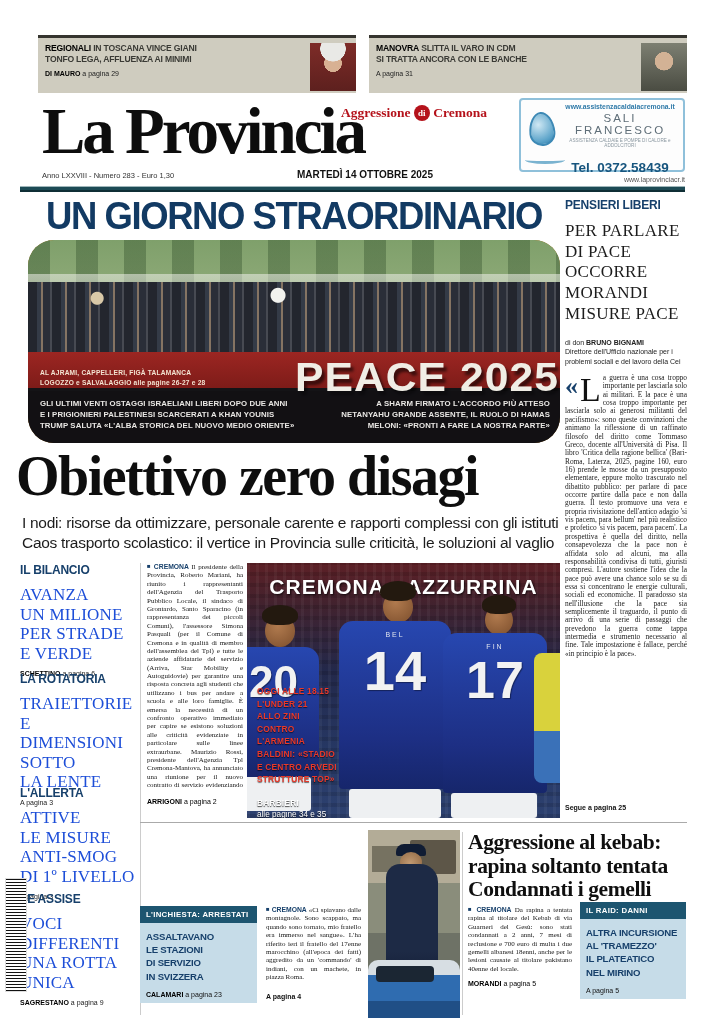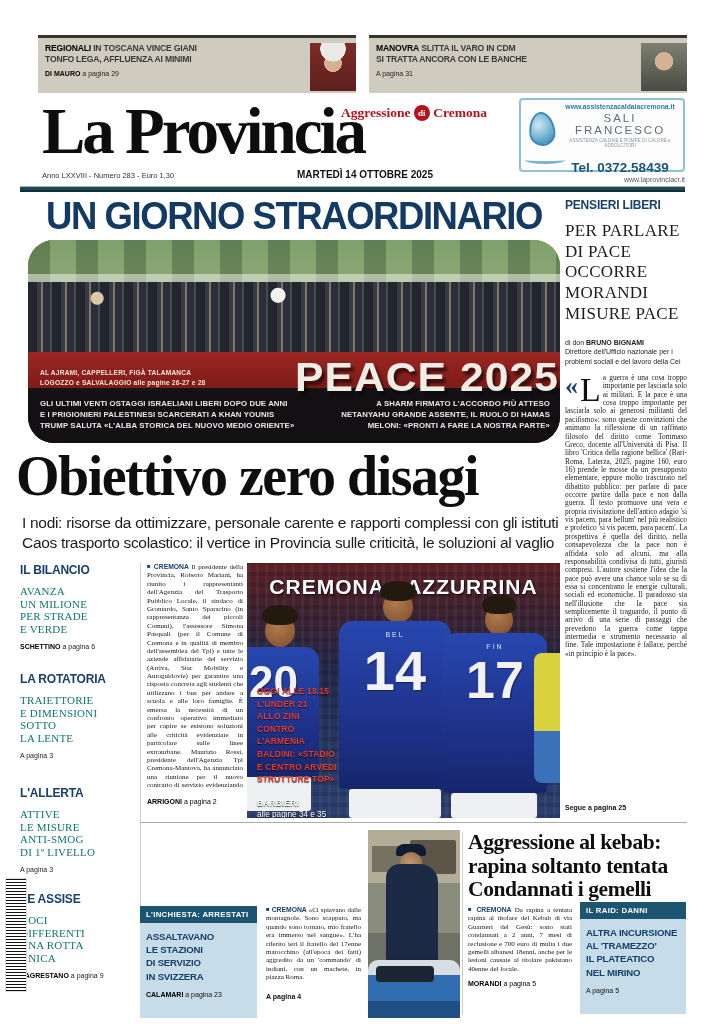--- a/index.html
+++ b/index.html
@@ -62,21 +62,21 @@
   .bigquote { float:left; font-family:"Liberation Serif", serif; font-size:26px; font-weight:bold; color:#17406b; line-height:.8; margin:2px 2px 0 0; }
   .dropcap { float:left; font-family:"Liberation Serif", serif; font-size:34px; line-height:.85; margin:2px 2px 0 0; color:#111; }
   .pens-more { margin-top:6px; font-size:7px; font-weight:bold; color:#111; }
 
   
   .main-head { position:absolute; top:444px; left:16px; font-family:"Liberation Serif", serif; font-size:56px; font-weight:800; letter-spacing:-1.5px; color:#0e0e0e; }
   .deck { position:absolute; top:513px; left:22px; font-size:15.5px; color:#1c1c1c; line-height:1.32; letter-spacing:-0.3px; }
 
   
   .rail-sec { position:absolute; left:20px; width:118px; }
-  .rail-title { font-family:"Liberation Serif", serif; font-size:11px; line-height:1.15; color:#0f766e; margin-top:8px; letter-spacing:.2px; }
+  .rail-title { font-family:"Liberation Serif", serif; font-size:17px; line-height:1.15; color:#1d4ed8; margin-top:8px; letter-spacing:.2px; }
   .rail-ref { font-size:7px; color:#222; margin-top:7px; }
   .rail-ref b { color:#000; }
   .barcode { position:absolute; left:5px; top:878px; width:22px; height:114px; background:repeating-linear-gradient(0deg,#111 0 1px,#fff 1px 3px,#111 3px 4.5px,#fff 4.5px 6px); border:1px solid #ddd; }
 
   .vrule1 { position:absolute; left:140px; top:563px; height:452px; width:1px; background:#ccc; }
   .vrule2 { position:absolute; left:462px; top:832px; height:183px; width:1px; background:#ccc; }
   .hrule-bottom { position:absolute; top:822px; left:140px; right:18px; height:1px; background:#aaa; }
 
   
   .cstory { position:absolute; left:147px; top:563px; width:96px; }
@@ -101,21 +101,21 @@
   .match-cap { position:absolute; left:10px; top:122px; font-size:8.4px; font-weight:800; color:#e8392b; line-height:1.5; letter-spacing:.2px; text-shadow:0 1px 1px rgba(0,0,0,.6); }
   .match-by { position:absolute; left:10px; top:235px; font-size:8.2px; color:#fff; line-height:1.4; text-shadow:0 1px 1px rgba(0,0,0,.7); }
   .match-by b { letter-spacing:.3px; }
 
   
   .bl-head { position:absolute; left:140px; top:831px; width:315px; font-family:"Liberation Serif", serif; font-size:21.5px; font-weight:800; line-height:1.1; color:#0f0f0f; letter-spacing:-0.4px; }
   .br-head { position:absolute; left:468px; top:831px; width:228px; font-family:"Liberation Serif", serif; font-size:21.5px; font-weight:800; line-height:1.1; color:#0f0f0f; letter-spacing:-0.4px; }
 
   .infobox { position:absolute; width:117px; }
   .infobox-hd { background:#1d5570; color:#fff; font-size:7.8px; font-weight:bold; padding:4px 6px; letter-spacing:.3px; }
-  .infobox-bd { background:#c6dce8; padding:7px 6px 20px 6px; }
+  .infobox-bd { background:#c6dce8; padding:7px 6px 5px 6px; }
   .infobox-line { font-size:9.6px; font-weight:800; color:#17406b; line-height:1.38; letter-spacing:-0.2px; }
   .infobox-ref { font-size:7px; color:#111; margin-top:8px; }
   .infobox-ref b { color:#000; }
 
   .bl-body { position:absolute; left:266px; top:906px; width:95px; }
   .bl-body .body-txt { height:80px; }
   .br-body { position:absolute; left:468px; top:906px; width:104px; }
   .page-ref-sm { font-size:7px; font-weight:bold; color:#111; margin-top:7px; }
 
   

